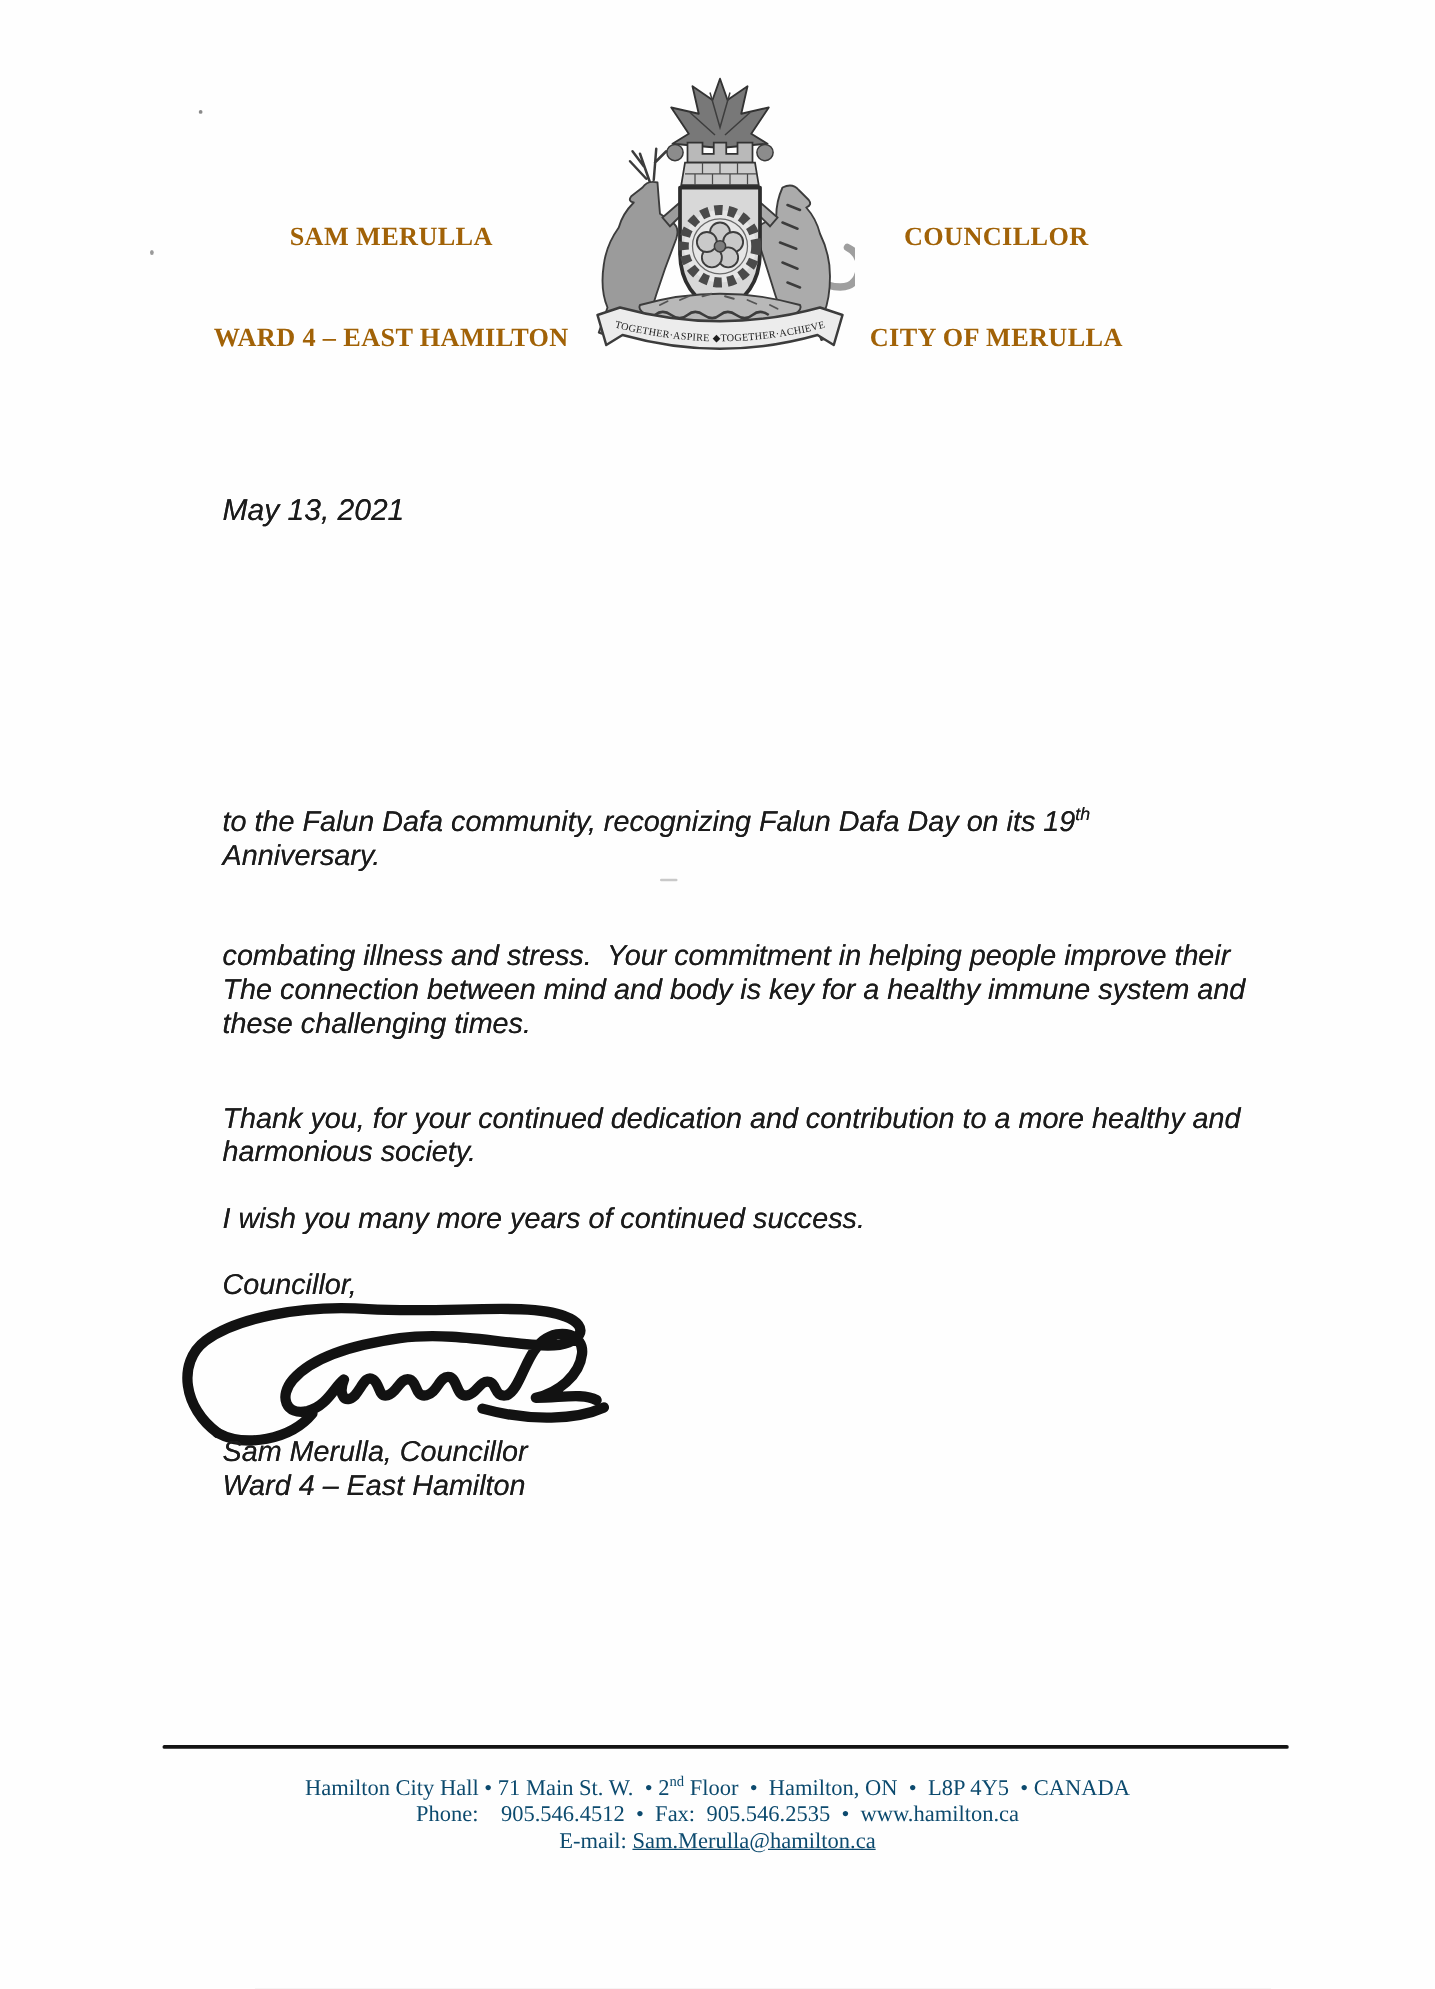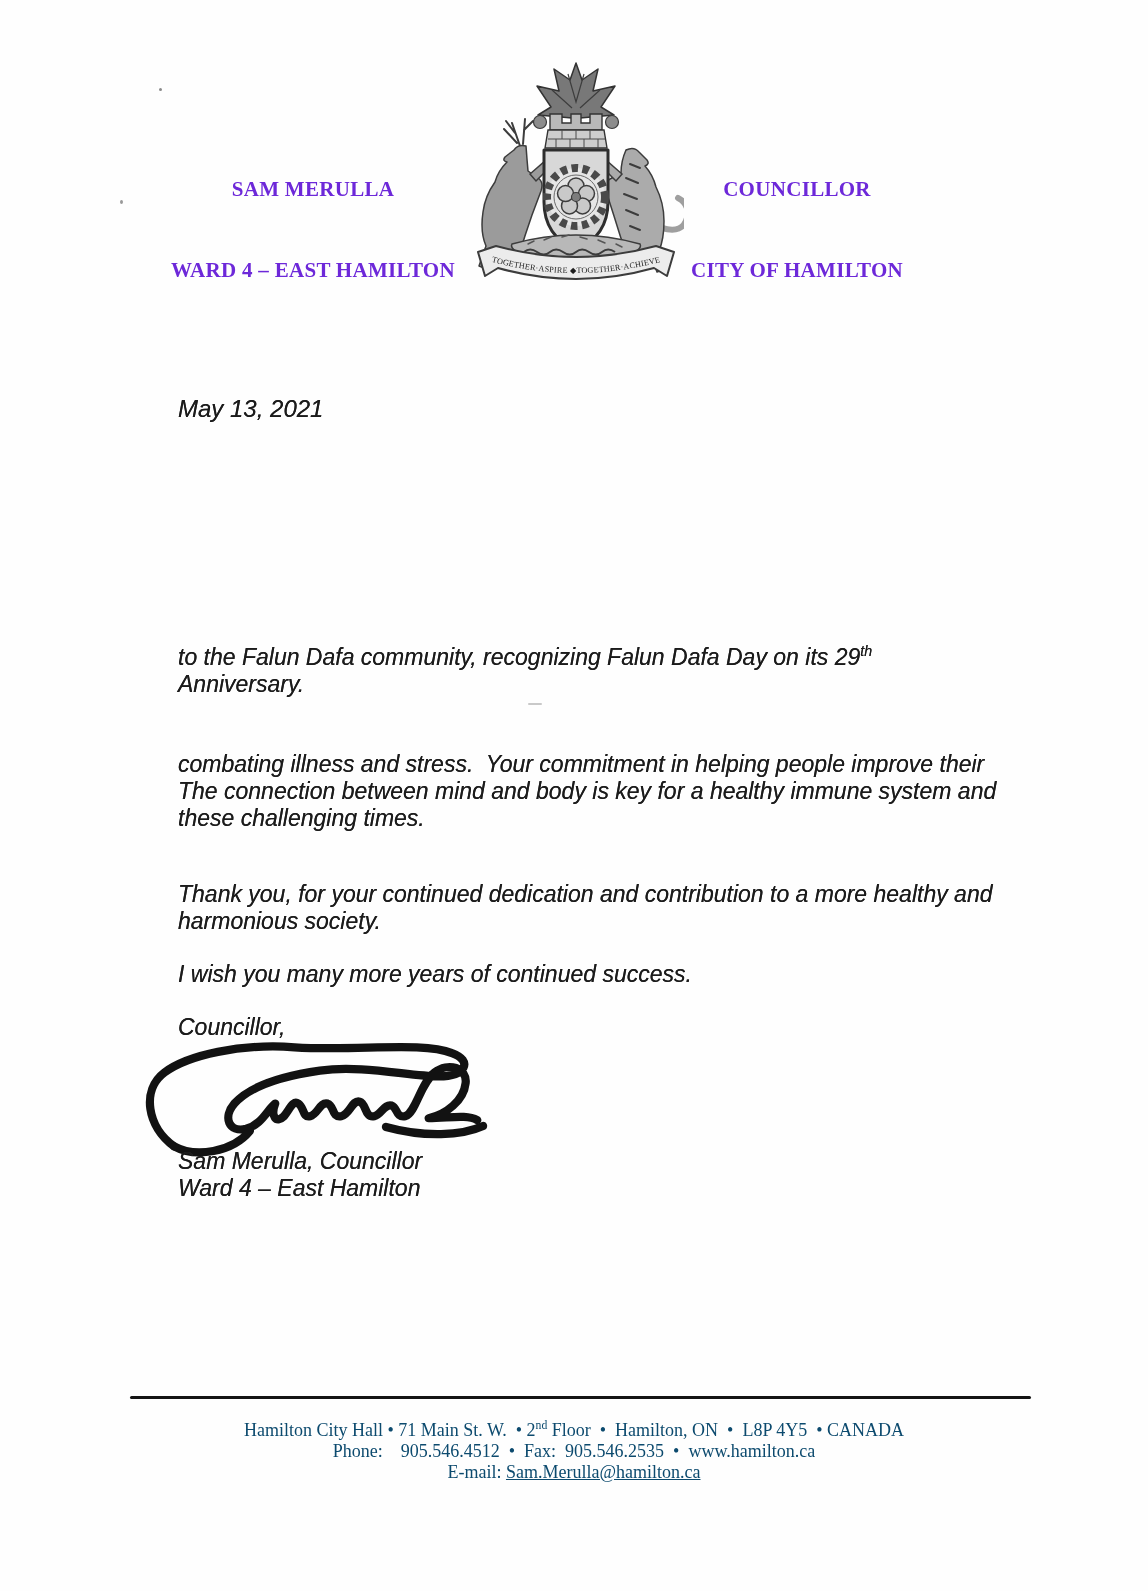--- a/index.html
+++ b/index.html
@@ -13,21 +13,21 @@
     color:#1b1b1b;
   }
   
   .hdr-block{
     position:absolute;
     font-family:"Liberation Serif",serif;
     font-weight:bold;
     font-size:21px;
     line-height:27px;
     text-align:center;
-    color:#6d28d9;
+    color:#a16207;
     letter-spacing:.3px;
     white-space:pre;
   }
   .hdr-left{left:148px;top:122px;width:330px;}
   .hdr-right{left:642px;top:122px;width:310px;}
   .crest{position:absolute;left:468px;top:58px;width:216px;height:236px;}
   
   .date-line{
     position:absolute;left:178px;top:375px;
     font-style:italic;font-size:24px;white-space:pre;
@@ -119,27 +119,27 @@
       <path d="M10,192 L28,186 Q108,208 188,186 L206,192 L199,216 L186,208 Q108,230 30,208 L17,216 Z" fill="#ececec" stroke="#3c3c3c" stroke-width="2" stroke-linejoin="round"></path>
       <path id="mottoPath" d="M24,202 Q108,224 192,202" fill="none" stroke="none"></path>
       <text font-size="8.2" fill="#1e1e1e" font-family="Liberation Serif, serif" letter-spacing="0.2">
         <textPath href="#mottoPath" startOffset="50%" text-anchor="middle">TOGETHER·ASPIRE ◆TOGETHER·ACHIEVE</textPath>
       </text>
     </svg>
   </div>
 
   <div class="hdr-block hdr-right">
     <div>COUNCILLOR</div>
-    <div>CITY OF HAMILTON</div>
+    <div>CITY OF MERULLA</div>
   </div>
 
   <div class="date-line">May 13, 2021</div>
 
   <div class="para p1">
-    <div class="ln"><span>to the Falun Dafa community, recognizing Falun Dafa Day on its 29</span><sup class="body-sup">th</sup></div>
+    <div class="ln"><span>to the Falun Dafa community, recognizing Falun Dafa Day on its 19</span><sup class="body-sup">th</sup></div>
     <div class="ln">Anniversary.</div>
   </div>
 
   <div class="para p2">
     <div class="ln">combating illness and stress.  Your commitment in helping people improve their</div>
     <div class="ln">The connection between mind and body is key for a healthy immune system and</div>
     <div class="ln">these challenging times.</div>
   </div>
 
   <div class="para p3">

